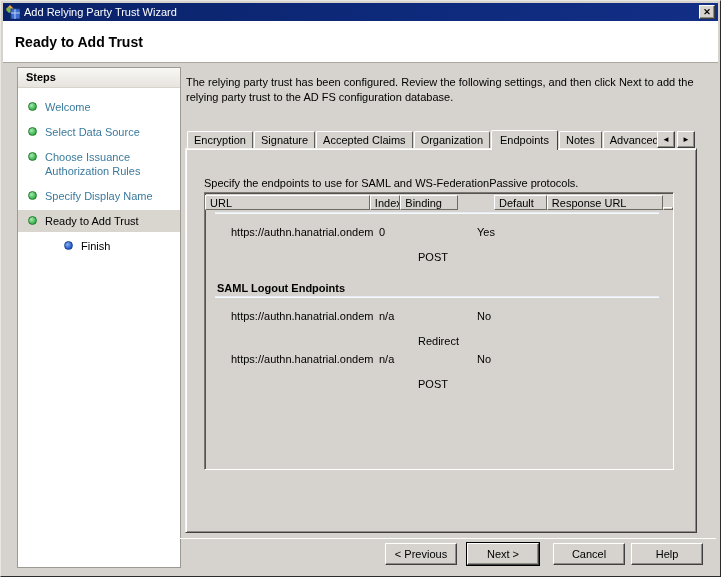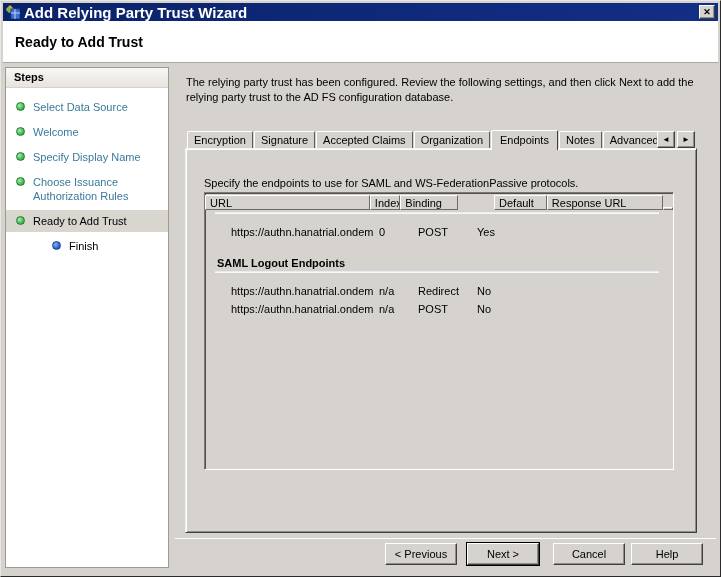--- a/index.html
+++ b/index.html
@@ -10,38 +10,38 @@
     border:1px solid;border-color:#e9e7e2 #2b2b2b #2b2b2b #e9e7e2;
     font-family:"Liberation Sans","DejaVu Sans",sans-serif;
     font-size:11px;color:#000;overflow:hidden;
   }
   
   .titlebar{
     position:absolute;left:2px;top:2px;right:2px;height:18px;
     background:linear-gradient(90deg,#0a2268 0%,#0e2a7c 60%,#122f86 100%);
     display:flex;align-items:center;padding:0 3px;gap:4px;
   }
-  .titlebar .title-text{color:#fff;font-weight:bold;font-size:15px;white-space:nowrap;}
+  .titlebar .title-text{color:#fff;font-weight:normal;font-size:11px;white-space:nowrap;}
   .wizard-icon{width:14px;height:14px;flex:0 0 auto;}
   .close-btn{
     margin-left:auto;width:16px;height:14px;
     background:#d6d3ce;border:1px solid;border-color:#fff #404040 #404040 #fff;
     box-shadow:inset -1px -1px 0 #8f8c86;
     font-size:9px;font-weight:bold;line-height:12px;text-align:center;cursor:default;
     font-family:"Liberation Sans",sans-serif;padding:0;
   }
   
   .header-band{
     position:absolute;left:2px;top:20px;right:2px;height:42px;
     background:#fff;border-bottom:1px solid #aba89f;
   }
   .page-title{position:absolute;left:12px;top:13px;font-size:14px;font-weight:bold;}
   
   .steps-panel{
-    position:absolute;left:4px;top:66px;width:164px;bottom:8px;
+    position:absolute;left:16px;top:66px;width:164px;bottom:8px;
     background:#fff;border:1px solid #9d9a93;
   }
   .steps-header{
     height:20px;background:linear-gradient(180deg,#f8f7f4,#e7e4de);
     border-bottom:1px solid #d6d3cc;font-weight:bold;padding:3px 0 0 8px;
   }
   .steps-list{padding-top:8px;}
   .step-item{position:relative;padding:4px 8px 4px 27px;line-height:14px;margin-bottom:3px;}
   .step-item.done{color:#3a7a9c;}
   .step-item.current{background:#d9d6cf;color:#000;}
@@ -90,21 +90,21 @@
     padding:1px 4px 0;white-space:nowrap;overflow:hidden;cursor:default;
   }
   .w-url{width:169px;}.w-index{width:31px;}.w-binding{width:59px;}
   .w-default{width:54px;margin-left:36px;}.w-resp{width:119px;}.w-fill{flex:1;}
   .group-title{font-weight:bold;margin:7px 14px 0 12px;}
   .group-underline{height:2px;margin:2px 14px 0 10px;background:linear-gradient(180deg,#dde6f0,#ffffff);}
   .lv-row{display:flex;margin-top:12px;white-space:nowrap;}
   .lv-row.tight{margin-top:6px;}
   .c-url{width:169px;padding-left:26px;overflow:hidden;}
   .c-index{width:39px;padding-left:5px;}
-  .c-binding{width:59px;padding-left:5px;}
+  .c-binding{width:59px;padding-left:5px;margin-top:25px;}
   .c-default{width:54px;padding-left:5px;}
   .c-resp{width:119px;}
   
   .footer-sep{position:absolute;left:174px;right:4px;top:537px;height:1px;background:#fdfdfb;}
   .btn{
     position:absolute;top:542px;width:72px;height:22px;
     background:#d6d3ce;border:1px solid;border-color:#fff #404040 #404040 #fff;
     box-shadow:inset -1px -1px 0 #8f8c86;
     font-family:"Liberation Sans",sans-serif;font-size:11px;text-align:center;
     padding:3px;cursor:default;
@@ -131,33 +131,33 @@
 
   <div class="header-band">
     <div class="page-title">Ready to Add Trust</div>
   </div>
 
   <div class="steps-panel">
     <div class="steps-header">Steps</div>
     <div class="steps-list">
       <div class="step-item done">
         <span class="bullet green"></span>
+        <span>Welcome</span>
+      </div>
+      <div class="step-item done">
+        <span class="bullet green"></span>
         <span>Select Data Source</span>
       </div>
       <div class="step-item done">
         <span class="bullet green"></span>
-        <span>Welcome</span>
+        <span>Choose Issuance Authorization Rules</span>
       </div>
       <div class="step-item done">
         <span class="bullet green"></span>
         <span>Specify Display Name</span>
-      </div>
-      <div class="step-item done">
-        <span class="bullet green"></span>
-        <span>Choose Issuance Authorization Rules</span>
       </div>
       <div class="step-item current">
         <span class="bullet green"></span>
         <span>Ready to Add Trust</span>
       </div>
       <div class="step-item upcoming">
         <span class="bullet blue"></span>
         <span>Finish</span>
       </div>
     </div>

